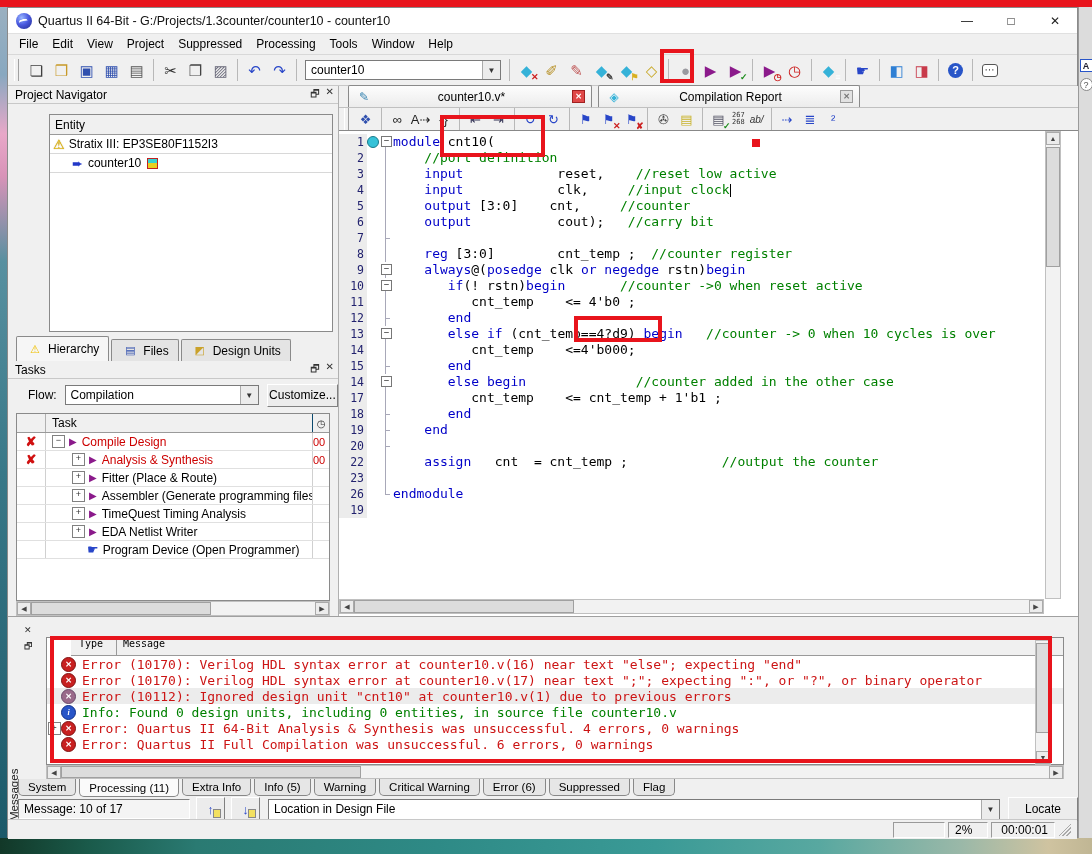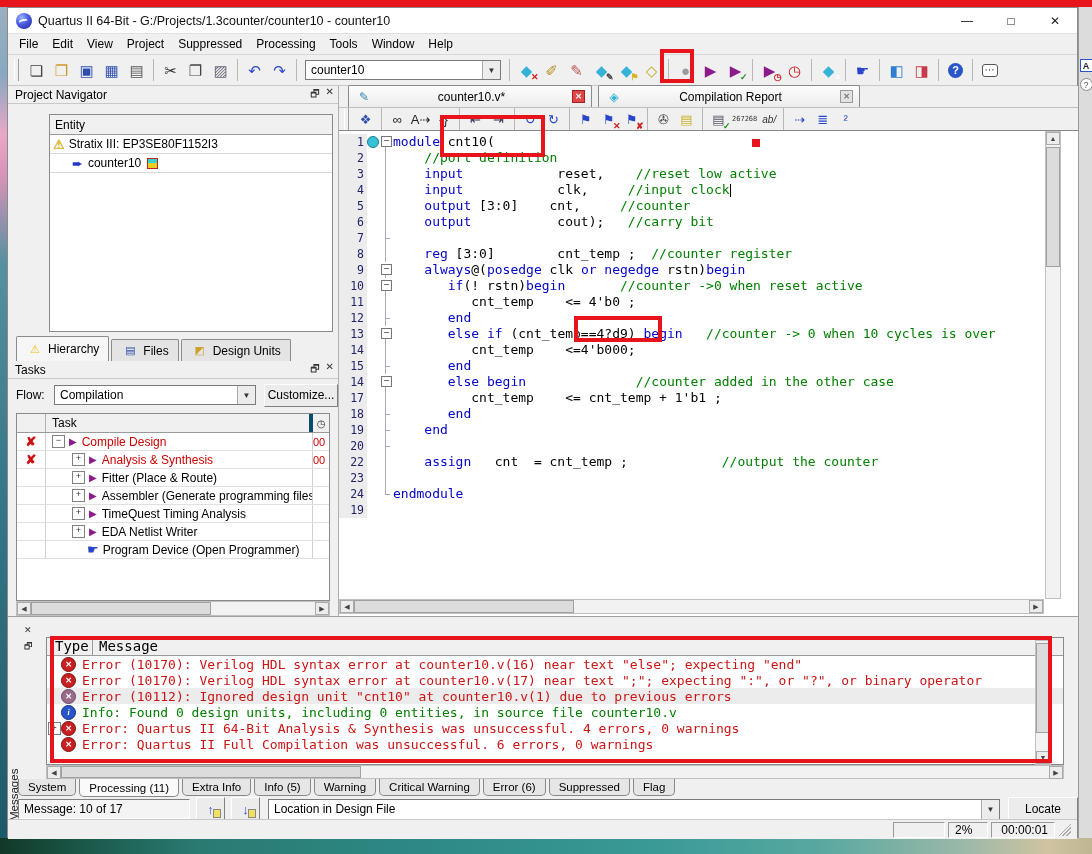--- a/index.html
+++ b/index.html
@@ -65,27 +65,27 @@
   .inst-arrow{color:#2238c8;font-size:13px;margin:0 5px 0 22px;}
   .badge{width:9px;height:9px;border:1px solid #c02020;background:linear-gradient(180deg,#35d2d2 50%,#e8d020 50%);margin-left:6px;}
   #navtabs{position:absolute;left:0;bottom:0;width:100%;height:27px;display:flex;align-items:flex-end;padding-left:8px;box-sizing:border-box;}
   .ntab{height:21px;display:flex;align-items:center;gap:4px;padding:0 9px;border:1px solid #8a8a8a;border-bottom:none;
      background:#e4e4e4;font-size:12px;margin-right:2px;border-radius:2px 2px 0 0;}
   .ntab.active{background:#f6f6f6;height:24px;font-weight:normal;}
   .ntab .ti{font-size:11px;}
   
   #tasks{position:absolute;left:0;top:353px;width:331px;height:255px;background:#f0f0f0;border-right:1px solid #b0b0b0;box-sizing:border-box;}
   #flowrow{position:absolute;left:0;top:22px;width:100%;height:24px;display:flex;align-items:center;padding-left:8px;box-sizing:border-box;}
-  #flowlabel{width:38px;}
+  #flowlabel{width:38px;margin-left:12px;}
   #flowcombo{width:202px;}
   #custbtn{margin-left:8px;width:72px;height:21px;display:flex;align-items:center;justify-content:center;font-size:12px;}
   #tasktable{position:absolute;left:8px;top:52px;right:8px;height:186px;background:#fff;border:1px solid #8a8a8a;overflow:hidden;}
   .thead{height:18px;background:#f0f0f0;border-bottom:1px solid #9a9a9a;display:flex;font-size:12px;}
   .thead .c1{width:28px;border-right:1px solid #b0b0b0;}
-  .thead .c2{flex:1;display:flex;align-items:center;padding-left:6px;border-right:4px solid #0c4a6e;}
+  .thead .c2{flex:1;display:flex;align-items:center;padding-left:6px;border-right:1px solid #0c4a6e;}
   .thead .c3{width:16px;display:flex;align-items:center;justify-content:center;font-size:10px;color:#333;}
   .trow{height:17px;display:flex;align-items:stretch;border-bottom:1px solid #e0e0e0;font-size:12px;white-space:nowrap;}
   .trow .c1{width:28px;border-right:1px solid #d0d0d0;display:flex;align-items:center;justify-content:center;}
   .trow .c2{flex:1;display:flex;align-items:center;border-right:1px solid #d0d0d0;overflow:hidden;}
   .trow .c3{width:16px;display:flex;align-items:center;color:var(--task-error,#cc0000);font-size:11px;overflow:hidden;}
   .xmark{color:#d01010;font-weight:bold;font-size:13px;}
   .expbox{width:11px;height:11px;border:1px solid #808080;background:#fff;font-size:9px;line-height:9px;text-align:center;color:#333;margin-right:4px;flex:none;}
   .expspace{width:15px;flex:none;}
   .playic{color:#8b1a8b;font-size:10px;margin-right:5px;flex:none;}
   .handic{color:#2846c8;font-size:13px;margin-right:4px;flex:none;}
@@ -104,21 +104,21 @@
      background:linear-gradient(180deg,#fdfdfd,#ececec);padding:0 6px;margin-right:6px;font-size:12px;}
   .etab .ti{font-size:12px;margin-right:6px;}
   .etab .tlbl{flex:1;text-align:center;}
   .eclose{width:13px;height:13px;margin-left:8px;display:flex;align-items:center;justify-content:center;font-size:8px;font-weight:bold;box-sizing:border-box;}
   .eclose.red{background:#e04848;border:1px solid #a02020;color:#fff;}
   .eclose.gray{background:#e2e2e2;border:1px solid #9a9a9a;color:#777;}
   #edtools{position:absolute;left:0;top:22px;width:100%;height:23px;background:#f0f0f0;border-bottom:1px solid #888;
      display:flex;align-items:center;padding-left:3px;box-sizing:border-box;}
   #edtools .tb{width:23px;height:22px;}
   #edtools .ic{font-size:13px;}
-  .lnct{display:flex;flex-direction:row;font-size:7px;line-height:7px;color:#333;padding:0 2px;font-family:"DejaVu Sans Mono",monospace;}
+  .lnct{display:flex;flex-direction:column;font-size:7px;line-height:7px;color:#333;padding:0 2px;font-family:"DejaVu Sans Mono",monospace;}
   .abslash{font-style:italic;font-size:10px;color:#333;padding:0 3px;}
   #code{position:absolute;left:0;top:45px;width:724px;height:468px;overflow:hidden;background:#fff;
      font-family:"DejaVu Sans Mono",monospace;font-size:13px;}
   .cl{display:flex;height:16px;align-items:stretch;}
   .ln{width:28px;flex:none;background:#ececec;color:#22226e;font-size:11.5px;text-align:right;padding-right:3px;line-height:16px;box-sizing:border-box;}
   .gm{width:12px;flex:none;position:relative;}
   .dotmark{position:absolute;left:0px;top:2px;width:10px;height:10px;border-radius:50%;background:#35c2d8;border:1px solid #1a7a8a;}
   .fold{width:12px;flex:none;position:relative;}
   .fold.line::before,.fold.tick::before,.fold.box::before,.fold.end::before{content:"";position:absolute;left:6px;top:0;bottom:0;width:1px;background:#a8a8b8;}
   .fold.box::before{top:13px;}
@@ -130,21 +130,21 @@
   .ct .cm{color:var(--cm,#008000);}
   .ct .pl{color:#000;}
   .caret{display:inline-block;width:1px;height:13px;background:#000;vertical-align:text-bottom;}
   
   #messages{position:absolute;left:0;top:608px;width:1071px;height:203px;background:#f0f0f0;border-top:1px solid #a0a0a0;box-sizing:border-box;}
   #msgstrip{position:absolute;left:16px;top:8px;display:flex;flex-direction:column;gap:4px;font-size:9px;color:#333;}
   #msglabel{position:absolute;left:0px;top:150px;width:16px;height:56px;writing-mode:vertical-rl;transform:rotate(180deg);
      font-size:11.5px;color:#222;text-align:center;}
   #msglist{position:absolute;left:38px;top:20px;width:1018px;height:128px;background:#fff;border:1px solid #8a8a8a;
      font-family:"DejaVu Sans Mono",monospace;font-size:13px;overflow:hidden;box-sizing:border-box;}
-  #msghead{height:17px;background:#f0f0f0;border-bottom:1px solid #9a9a9a;display:flex;font-family:"DejaVu Sans Mono",monospace;font-size:14px;}
+  #msghead{height:17px;background:#f0f0f0;border-bottom:1px solid #9a9a9a;display:flex;font-family:"DejaVu Sans Mono",monospace;font-size:10px;margin-left:24px;}
   #msghead .h1{width:46px;padding-left:8px;border-right:1px solid #9a9a9a;box-sizing:border-box;}
   #msghead .h2{padding-left:6px;}
   .mrow{height:16px;display:flex;align-items:center;white-space:nowrap;}
   .mrow.sel{background:#ececec;}
   .mexp{width:14px;flex:none;display:flex;align-items:center;justify-content:center;}
   .mico{width:13px;height:13px;border-radius:50%;flex:none;margin-right:6px;display:flex;align-items:center;justify-content:center;
      font-size:8px;font-weight:bold;color:#fff;font-family:"Liberation Sans",sans-serif;}
   .mico.error{background:#c82020;border:1px solid #801010;}
   .mico.error-dim{background:#9a6a8a;border:1px solid #6a4a6a;}
   .mico.info{background:#2855c8;border:1px solid #103088;font-style:italic;font-family:"Liberation Serif",serif;}
@@ -784,21 +784,21 @@
             <span class="fold line"></span>
             <span class="ct"><span class="pl">    </span><span class="kw">assign</span><span class="pl">   cnt  = cnt_temp ;            </span><span class="cm">//output the counter</span></span>
           </div>
           <div class="cl">
             <span class="ln">23</span>
             <span class="gm"></span>
             <span class="fold line"></span>
             <span class="ct"></span>
           </div>
           <div class="cl">
-            <span class="ln">24</span>
+            <span class="ln">26</span>
             <span class="gm"></span>
             <span class="fold end"></span>
             <span class="ct"><span class="kw">endmodule</span></span>
           </div>
           <div class="cl">
             <span class="ln">19</span>
             <span class="gm"></span>
             <span class="fold none"></span>
             <span class="ct"></span>
           </div>

